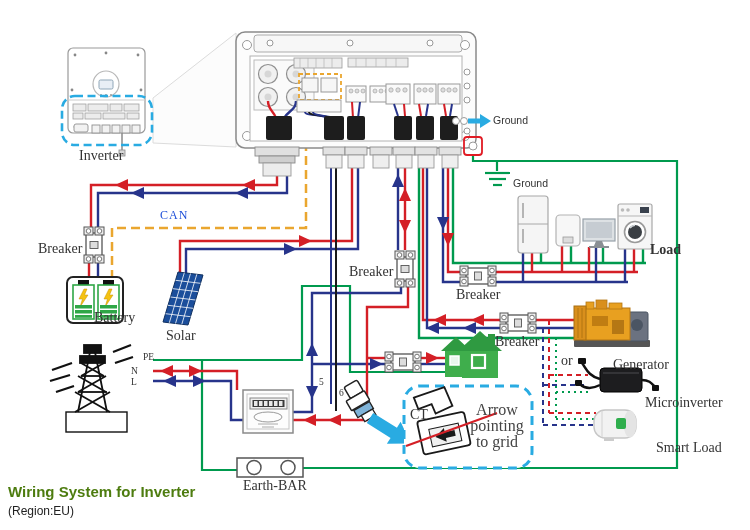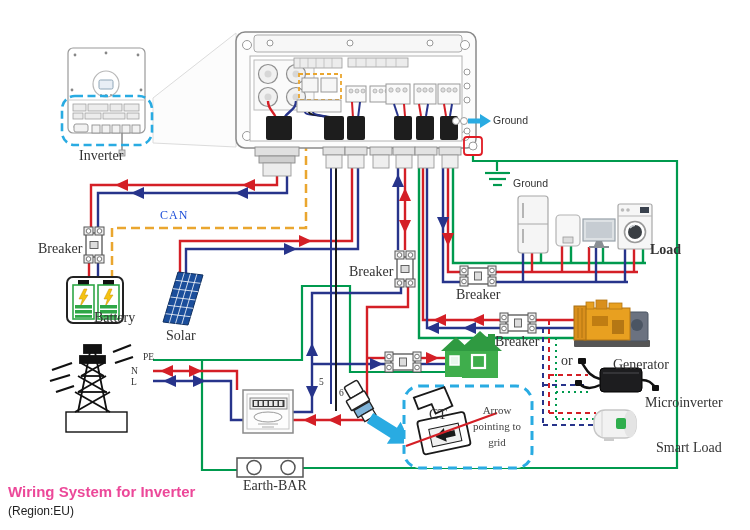--- a/index.html
+++ b/index.html
@@ -3,25 +3,25 @@
 <meta charset="utf-8">
 <style>
   html,body{margin:0;padding:0;background:#fff;}
   #stage{position:relative;width:750px;height:530px;background:#fff;overflow:hidden;
          font-family:"Liberation Serif","DejaVu Serif",serif;}
   #wiring{position:absolute;left:0;top:0;}
   .lbl{position:absolute;color:#333;font-size:14px;line-height:12px;white-space:nowrap;}
   .lbl.small{font-size:9.5px;}
   .lbl.big{font-size:13px;}
   .title{position:absolute;left:8px;top:483px;font-family:"Liberation Sans","DejaVu Sans",sans-serif;
-         font-weight:bold;font-size:15px;color:#ec4899;}
+         font-weight:bold;font-size:15px;color:#4d7c0f;}
   .subtitle{position:absolute;left:8px;top:504px;font-family:"Liberation Sans","DejaVu Sans",sans-serif;
          font-size:12px;color:#222;}
   .note{position:absolute;left:468px;top:402px;width:58px;text-align:center;
-        font-size:11px;line-height:16px;color:#444;white-space:normal;}
+        font-size:16px;line-height:16px;color:#444;white-space:normal;}
 </style>
 </head>
 <body>
 
 <div id="stage">
 <svg id="wiring" width="750" height="530" viewBox="0 0 750 530">
 
   <polygon points="153,98 236,33 236,147 153,143" fill="#fcfcfc" stroke="#dcdcdc" stroke-width="1"></polygon>
 
   <g stroke="#009a4e" stroke-width="2.2" fill="none">
@@ -554,20 +554,20 @@
 <div class="lbl" style="left:493px;top:114px;font-size:10.5px;font-family:'Liberation Sans',sans-serif;">Ground</div>
 <div class="lbl" style="left:513px;top:177px;font-size:10.5px;font-family:'Liberation Sans',sans-serif;">Ground</div>
 <div class="lbl" style="left:349px;top:266px;">Breaker</div>
 <div class="lbl" style="left:456px;top:289px;">Breaker</div>
 <div class="lbl" style="left:495px;top:336px;">Breaker</div>
 <div class="lbl" style="left:650px;top:244px;width:24px;text-align:right;font-weight:bold;">Load</div>
 <div class="lbl" style="left:613px;top:350px;margin-top:9px;">Generator</div>
 <div class="lbl" style="left:561px;top:355px;">or</div>
 <div class="lbl" style="left:618px;top:397px;margin-left:27px;">Microinverter</div>
 <div class="lbl" style="left:616px;top:442px;margin-left:40px;">Smart Load</div>
-<div class="lbl" style="left:400px;top:409px;padding-left:29px;">CT</div>
+<div class="lbl" style="left:381px;top:409px;padding-left:29px;">CT</div>
 <div class="lbl small" style="left:319px;top:376px;">5</div>
 <div class="lbl small" style="left:339px;top:387px;">6</div>
 <div class="note">Arrow pointing to grid</div>
 <div class="lbl" style="left:243px;top:480px;">Earth-BAR</div>
 <div class="title">Wiring System for Inverter</div>
 <div class="subtitle">(Region:EU)</div>
 </div>
 
 </body></html>

